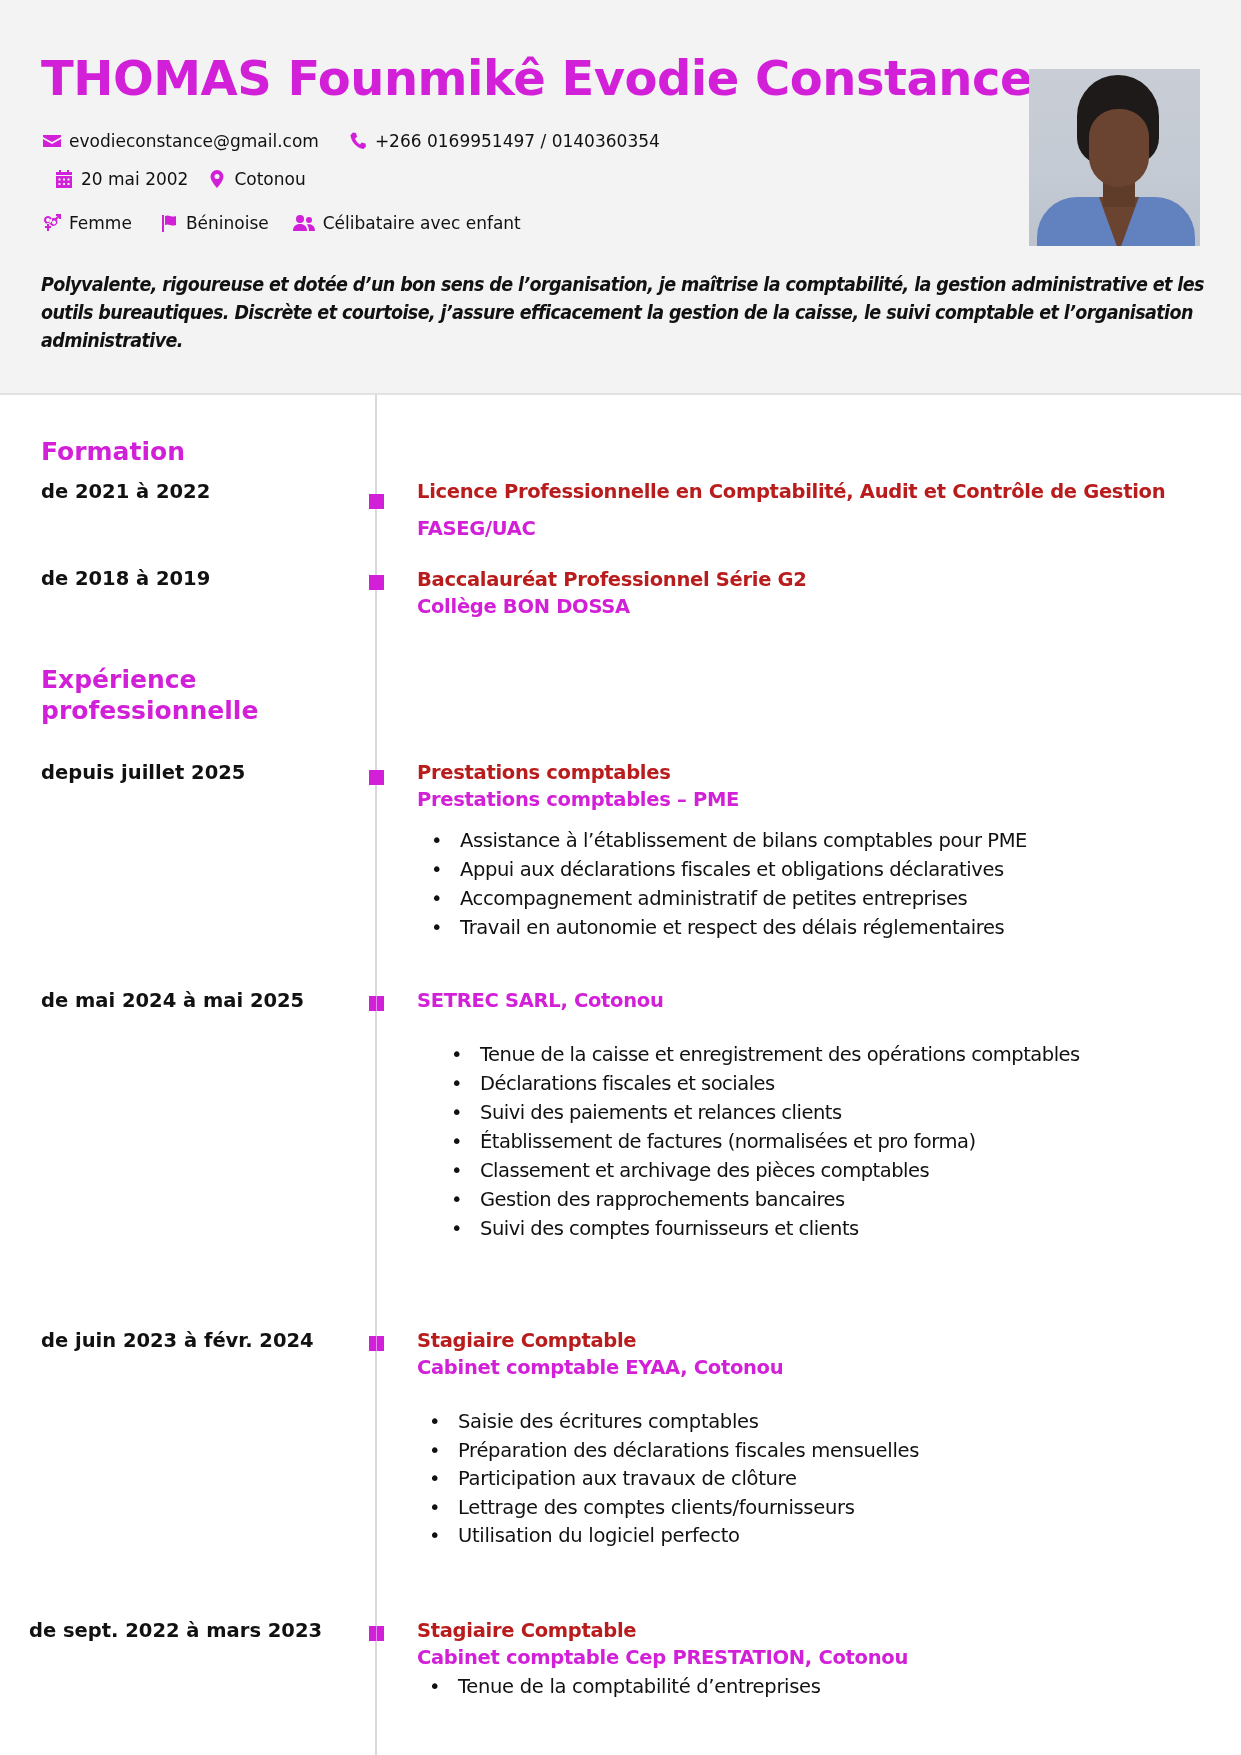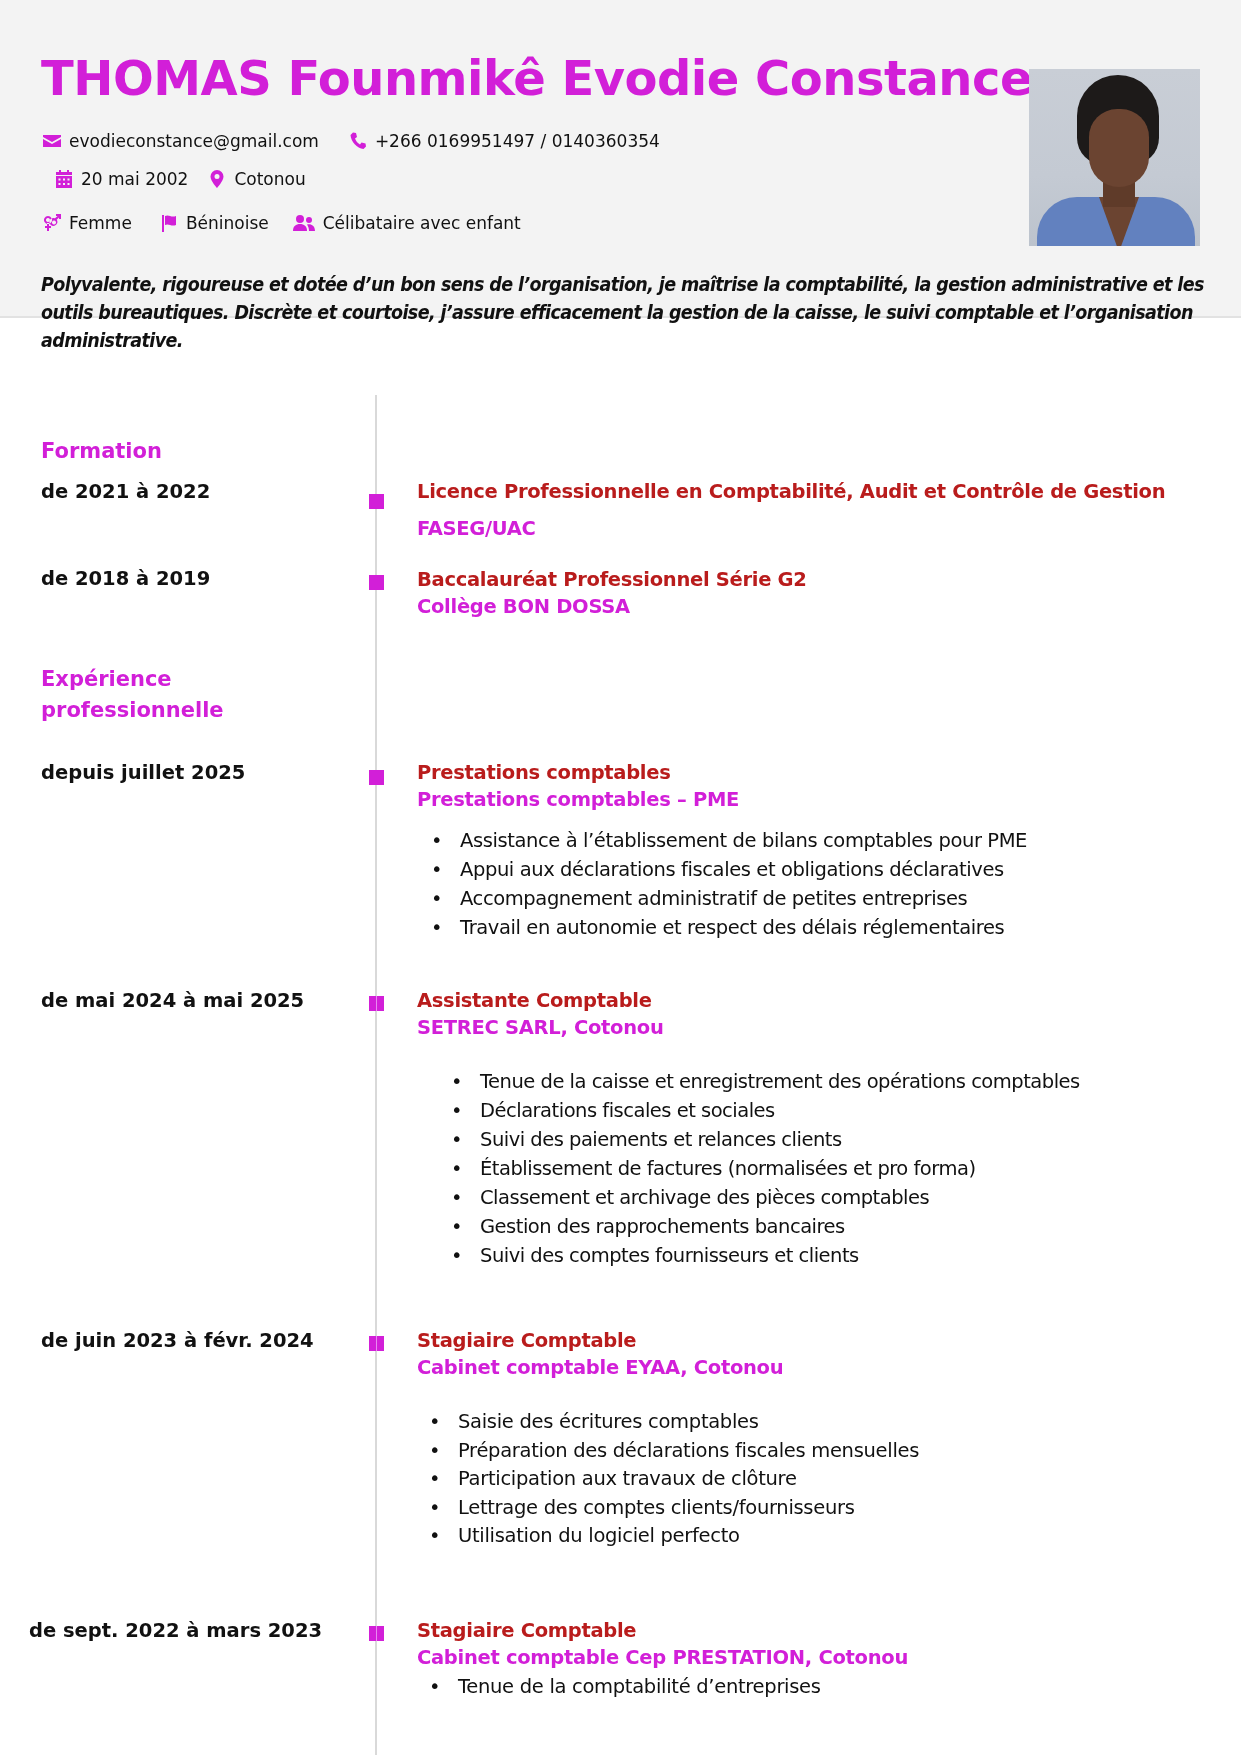--- a/index.html
+++ b/index.html
@@ -1,21 +1,21 @@
 <!DOCTYPE html>
 <html><head>
 <meta charset="utf-8">
 <style>
   * { box-sizing: border-box; margin: 0; padding: 0; }
   html, body { width: 1241px; height: 1755px; background: #ffffff; overflow: hidden; }
   body { font-family: "DejaVu Sans", sans-serif; color: #111; position: relative; }
 
   
   .header {
-    position: absolute; left: 0; top: 0; width: 1241px; height: 318px;
+    position: absolute; left: 0; top: 0; width: 1241px; height: 395px;
     background: #f3f3f3; border-bottom: 2px solid #e2e2e2;
   }
   .name {
     position: absolute; left: 41px; top: 50px;
     font-family: "DejaVu Sans", sans-serif; font-weight: bold;
     font-size: 48px; letter-spacing: -0.5px; color: #d21fd8; white-space: nowrap;
   }
   .photo {
     position: absolute; left: 1029px; top: 69px; width: 171px; height: 177px;
     background: linear-gradient(180deg, #c9ced6 0%, #c4cad3 60%, #bcc3cd 100%);
@@ -37,21 +37,21 @@
 
   .summary {
     position: absolute; left: 41px; top: 271px; width: 1170px;
     font-family: "DejaVu Sans Condensed", "DejaVu Sans", sans-serif;
     font-style: italic; font-weight: bold; font-size: 19.5px; line-height: 28px; color: #111;
     letter-spacing: -0.6px;
   }
 
   
   .vline { position: absolute; left: 375px; top: 395px; width: 2px; height: 1360px; background: #d9d9d9; }
-  .section-title { position: absolute; left: 41px; font-weight: bold; font-size: 21px; color: #d21fd8; line-height: 31px; }
+  .section-title { position: absolute; left: 41px; font-weight: bold; font-size: 25px; color: #d21fd8; line-height: 31px; }
   .date { position: absolute; left: 41px; font-weight: bold; font-size: 19.5px; color: #111; white-space: nowrap; }
   .marker { position: absolute; left: 369px; width: 15px; height: 15px; background: #d21fd8; }
   .marker.split::after { content:""; position:absolute; left:7px; top:0; width:1px; height:15px; background:#e88af0; }
   .entry { position: absolute; left: 417px; width: 800px; }
   .entry .title { font-weight: bold; font-size: 19.5px; color: #b91c1c; line-height: 27px; letter-spacing: -0.3px; }
   .entry .org { font-weight: bold; font-size: 19.5px; color: #d21fd8; line-height: 27px; letter-spacing: -0.3px; }
   ul.bullets { list-style: none; }
   ul.bullets li { position: relative; font-size: 19.5px; color: #111; white-space: nowrap; }
   ul.bullets li::before { content: "•"; position: absolute; left: -29px; top: 0; color: #111; }
   .b1 { margin-top: 13px; padding-left: 43px; }
@@ -181,21 +181,20 @@
     <li>Assistance à l’établissement de bilans comptables pour PME</li>
     <li>Appui aux déclarations fiscales et obligations déclaratives</li>
     <li>Accompagnement administratif de petites entreprises</li>
     <li>Travail en autonomie et respect des délais réglementaires</li>
   </ul>
 </div>
 
 <div class="date" style="top:989px">de mai 2024 à mai 2025</div>
 <div class="marker split" style="top:996px"></div>
 <div class="entry" style="top:987px">
-  <div class="title">Assistante Comptable</div>
   <div class="org">SETREC SARL, Cotonou</div>
   <ul class="bullets b2">
     <li>Tenue de la caisse et enregistrement des opérations comptables</li>
     <li>Déclarations fiscales et sociales</li>
     <li>Suivi des paiements et relances clients</li>
     <li>Établissement de factures (normalisées et pro forma)</li>
     <li>Classement et archivage des pièces comptables</li>
     <li>Gestion des rapprochements bancaires</li>
     <li>Suivi des comptes fournisseurs et clients</li>
   </ul>

